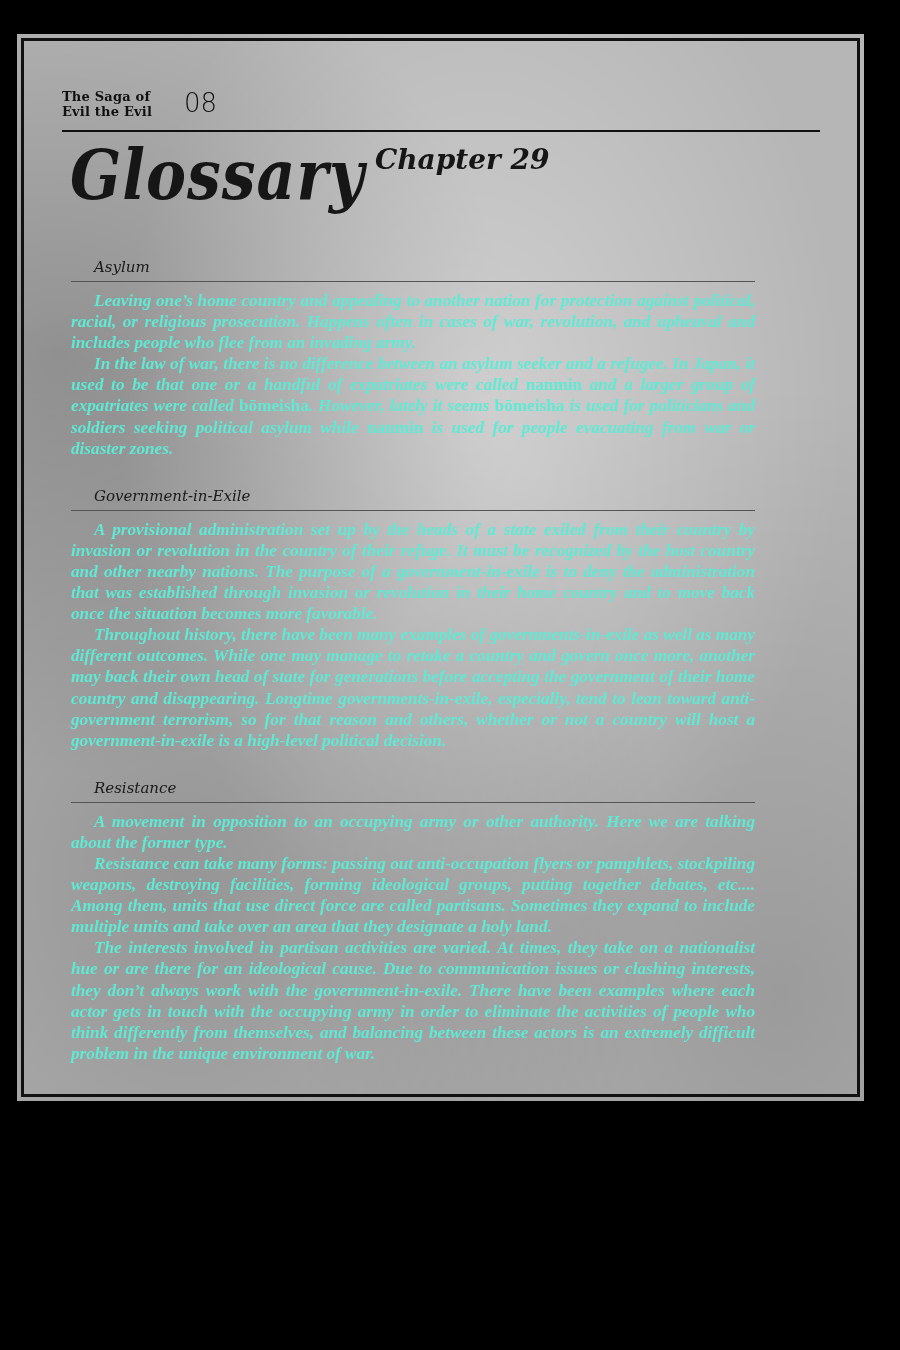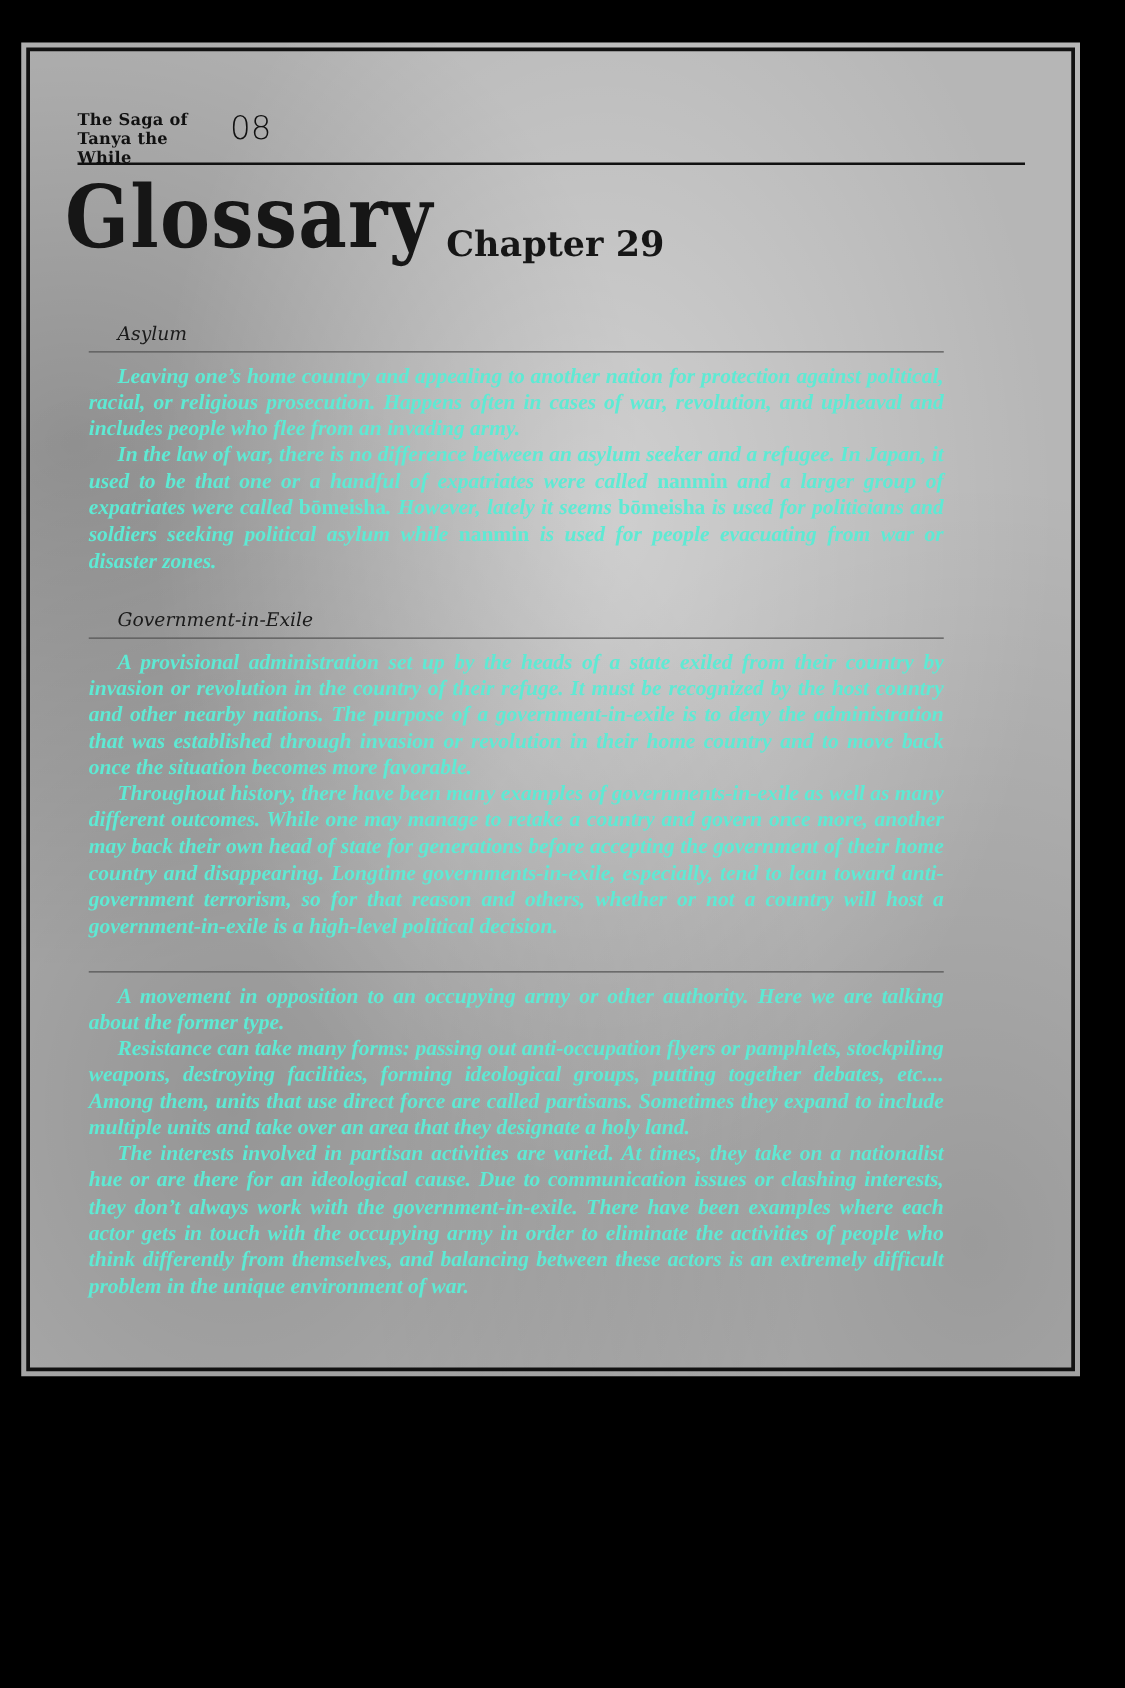--- a/index.html
+++ b/index.html
@@ -22,21 +22,21 @@
   .series{
     font-family:"DejaVu Serif", serif;font-weight:bold;
     font-size:13px;line-height:15px;color:#111;width:112px;
     position:absolute;left:0;top:3px;letter-spacing:0.2px;
   }
   .volume{
     font-family:"DejaVu Sans", sans-serif;font-size:26px;line-height:34px;
     color:#111;position:absolute;left:122px;top:0px;font-weight:300;
   }
   .header-rule{position:absolute;left:62px;top:130px;width:758px;height:2px;background:#111;}
-  .title-row{position:absolute;left:52px;top:145px;display:flex;align-items:flex-end;}
+  .title-row{position:absolute;left:70px;top:145px;display:flex;font-style:italic;}
   .title{
     font-family:"DejaVu Serif", serif;font-weight:bold;font-size:60px;line-height:70px;
     color:#161616;letter-spacing:1px;transform:scaleY(1.15);transform-origin:bottom;
   }
   .chapter{
     font-family:"DejaVu Serif", serif;font-weight:bold;font-size:28px;line-height:30px;
     color:#161616;margin-left:10px;margin-bottom:4px;
   }
   .entries{position:absolute;left:71px;top:256px;width:684px;}
   .term{
@@ -54,21 +54,21 @@
 </style>
 </head>
 <body>
 
 <div class="page">
   <div class="inner-border"></div>
 
   <div class="header">
     <div class="series">
       <div>The Saga of</div>
-      <div>Tanya the While</div>
+      <div>Evil the Evil</div>
     </div>
     <div class="volume">08</div>
   </div>
 </div>
 
 <div class="header-rule"></div>
 
 <div class="title-row">
   <div class="title">Glossary</div>
   <div class="chapter">Chapter 29</div>
@@ -81,18 +81,19 @@
       <p class="para"><span>Leaving one’s home country and appealing to another nation for protection against political, racial, or religious prosecution. Happens often in cases of war, revolution, and upheaval and includes people who flee from an invading army.</span></p>
       <p class="para"><span>In the law of war, there is no difference between an asylum seeker and a refugee. In Japan, it used to be that one or a handful of expatriates were called </span><span class="roman">nanmin</span><span> and a larger group of expatriates were called </span><span class="roman">bōmeisha</span><span>. However, lately it seems </span><span class="roman">bōmeisha</span><span> is used for politicians and soldiers seeking political asylum while </span><span class="roman">nanmin</span><span> is used for people evacuating from war or disaster zones.</span></p>
     </div>
     <div class="entry">
       <div class="term">Government-in-Exile</div>
       <div class="term-rule"></div>
       <p class="para"><span>A provisional administration set up by the heads of a state exiled from their country by invasion or revolution in the country of their refuge. It must be recognized by the host country and other nearby nations. The purpose of a government-in-exile is to deny the administration that was established through invasion or revolution in their home country and to move back once the situation becomes more favorable.</span></p>
       <p class="para"><span>Throughout history, there have been many examples of governments-in-exile as well as many different outcomes. While one may manage to retake a country and govern once more, another may back their own head of state for generations before accepting the government of their home country and disappearing. Longtime governments-in-exile, especially, tend to lean toward anti-government terrorism, so for that reason and others, whether or not a country will host a government-in-exile is a high-level political decision.</span></p>
     </div>
     <div class="entry">
+      <div class="term">Resistance</div>
       <div class="term-rule"></div>
       <p class="para"><span>A movement in opposition to an occupying army or other authority. Here we are talking about the former type.</span></p>
       <p class="para"><span>Resistance can take many forms: passing out anti-occupation flyers or pamphlets, stockpiling weapons, destroying facilities, forming ideological groups, putting together debates, etc.... Among them, units that use direct force are called partisans. Sometimes they expand to include multiple units and take over an area that they designate a holy land.</span></p>
       <p class="para"><span>The interests involved in partisan activities are varied. At times, they take on a nationalist hue or are there for an ideological cause. Due to communication issues or clashing interests, they don’t always work with the government-in-exile. There have been examples where each actor gets in touch with the occupying army in order to eliminate the activities of people who think differently from themselves, and balancing between these actors is an extremely difficult problem in the unique environment of war.</span></p>
     </div>
   </div>
 
 </body></html>

